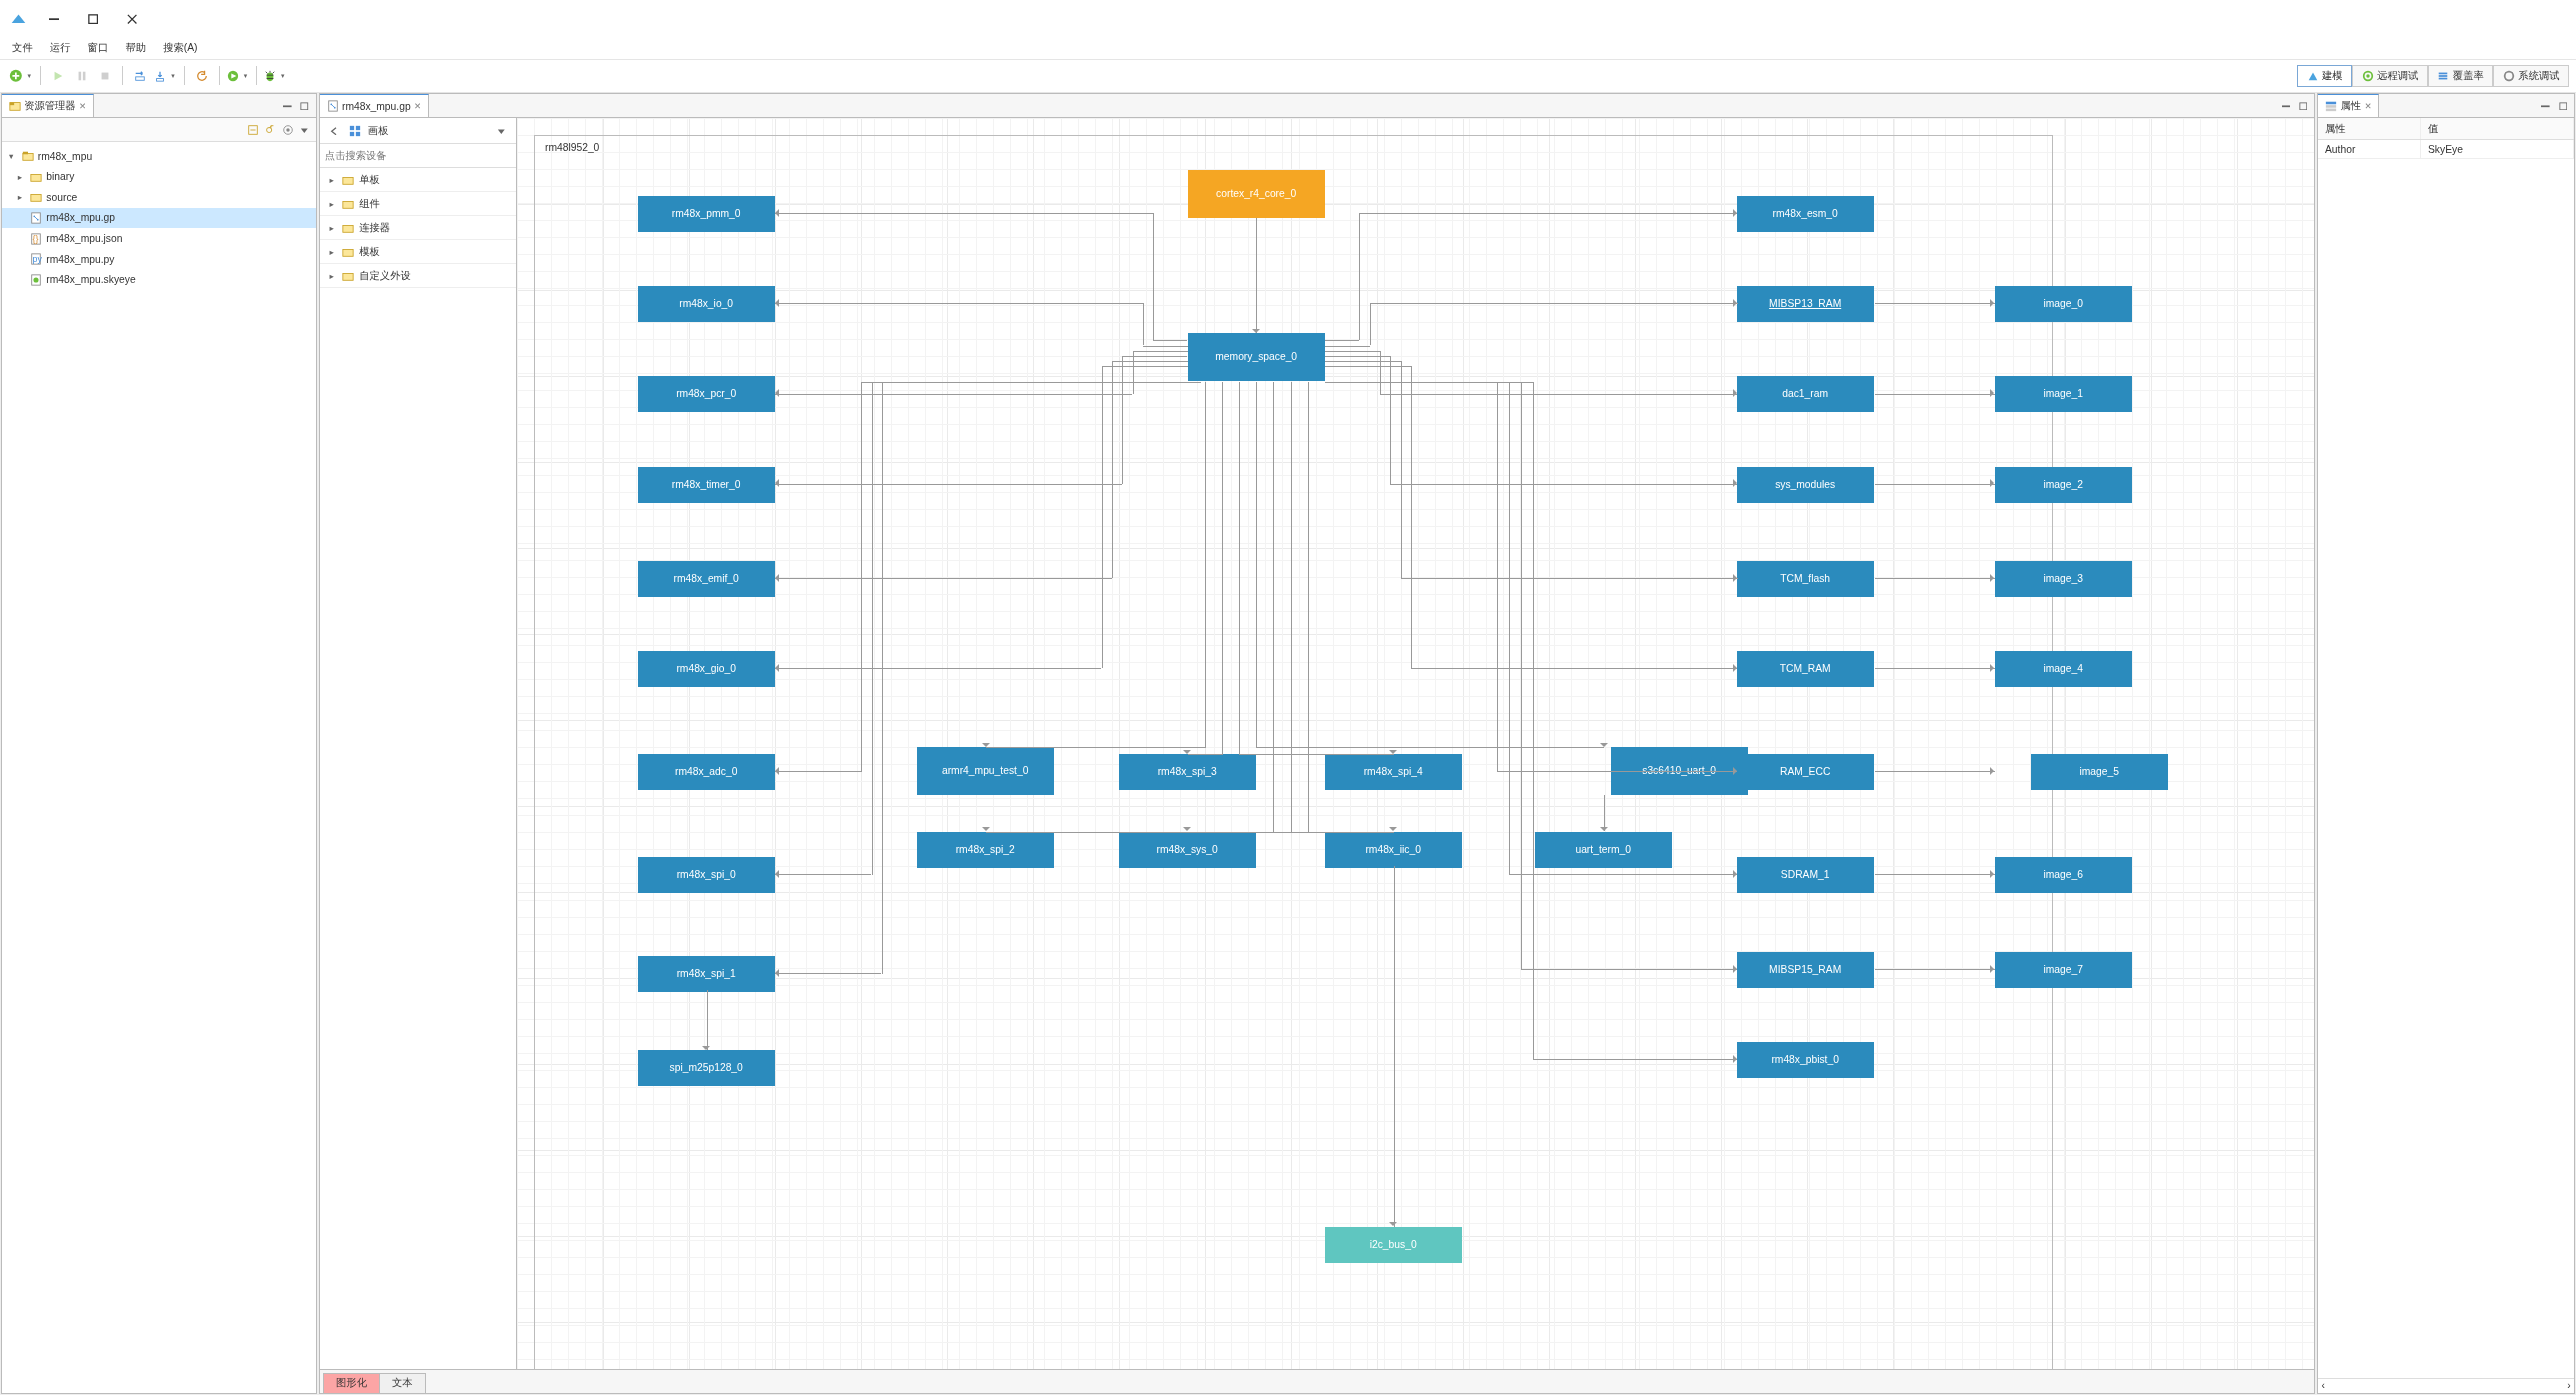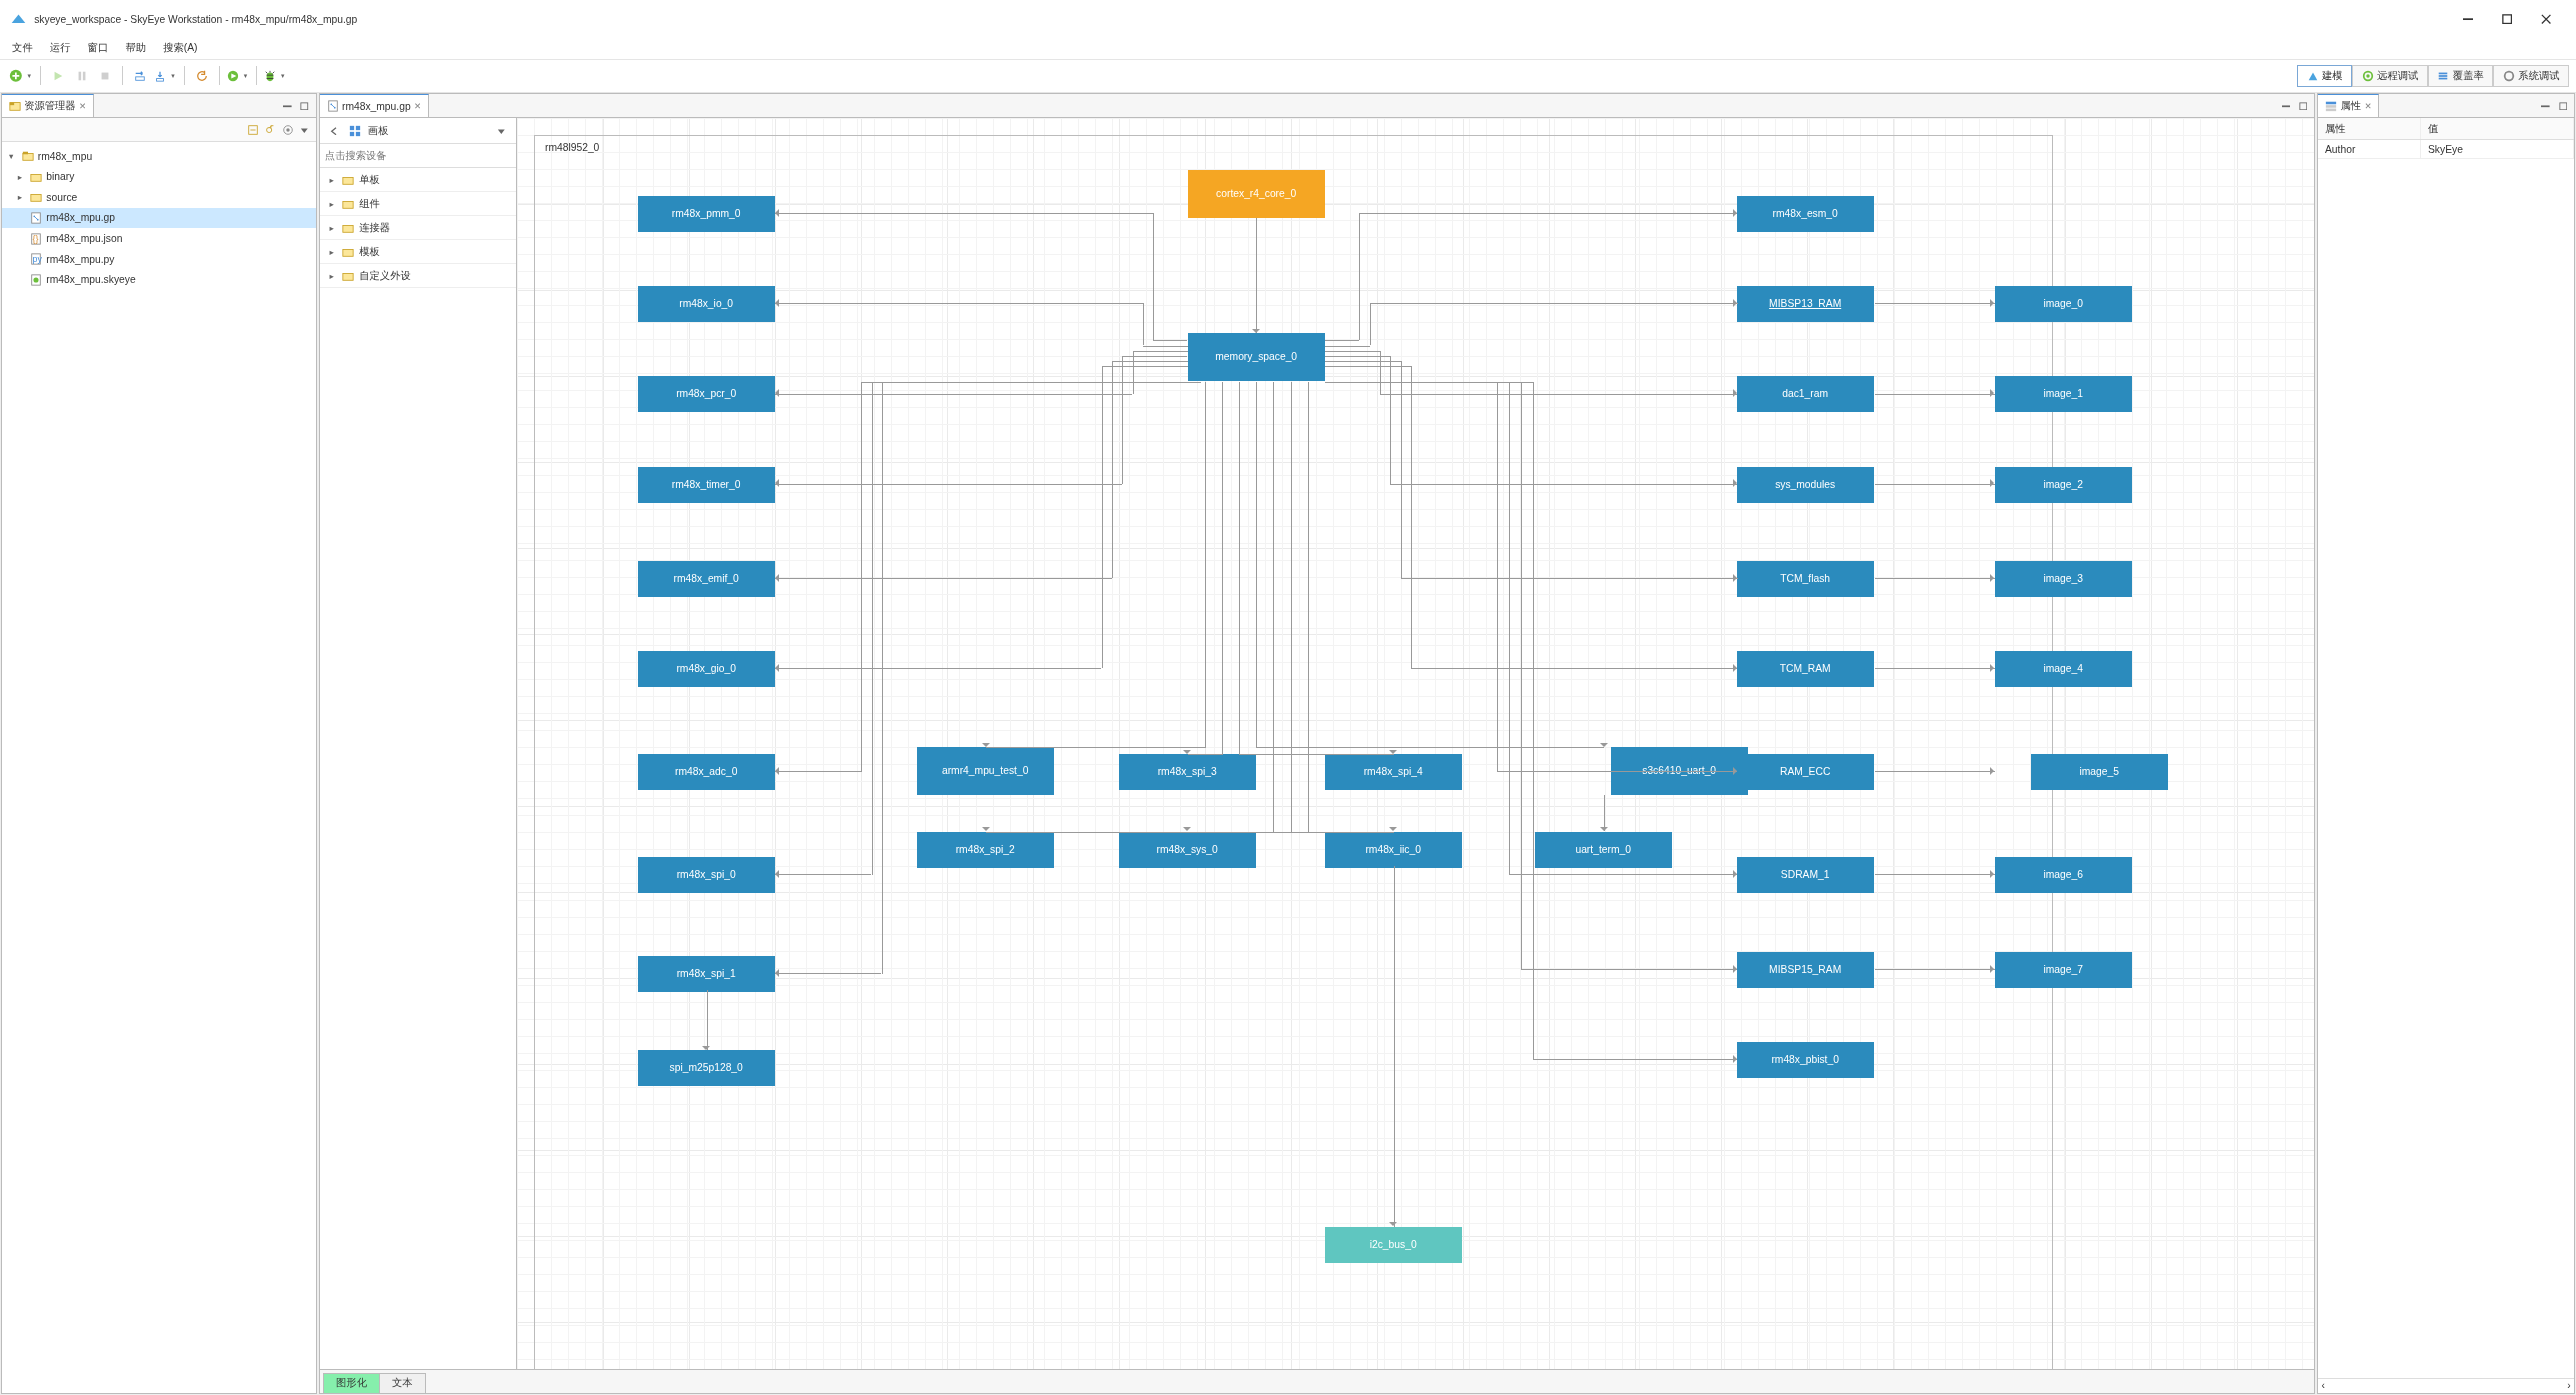--- a/index.html
+++ b/index.html
@@ -57,21 +57,21 @@
 .node.tall{height:48px}
 .node.orange{background:#f5a623}
 .node.teal{background:#5fc6c0}
 .wire{position:absolute;border-color:#999;border-style:solid;border-width:0}
 .arrow{position:absolute;width:0;height:0;border:4.3px solid transparent}
 .arrow.right{border-left-color:#999;border-right:none}
 .arrow.down{border-top-color:#999;border-bottom:none}
 .arrow.left{border-right-color:#999;border-left:none}
 .editor-tabs{height:24px;display:flex;align-items:end;border-top:0.9px solid #bbb;padding:0 3.4px;background:#f6f6f6}
 .etab{height:20.6px;padding:0 12px;display:flex;align-items:center;border:0.9px solid #bbb;border-bottom:none;background:#f0f0f0;cursor:pointer;margin-right:-0.9px}
-.etab.active{background:#86efac}
+.etab.active{background:#fca5a5}
 
 .rightpane{width:258px}
 .proptable{flex:1;display:flex;flex-direction:column}
 .proptable .ph{display:flex;border-bottom:0.9px solid #ddd;background:#fafafa}
 .proptable .pr{display:flex;border-bottom:0.9px solid #eee}
 .proptable .pc{padding:3.4px 6.9px;border-right:0.9px solid #eee}
 .proptable .pc:first-child{width:103px}
 .proptable .pc:last-child{flex:1}
 .prop-scroll{flex:1;overflow:auto}
 .scroll-hint{height:15.5px;display:flex;align-items:center;justify-content:space-between;padding:0 3.4px;color:#888;border-top:0.9px solid #ddd}
@@ -80,21 +80,20 @@
 </style>
 </head>
 <body>
 
 <div class="titlebar">
   <span class="logo">
     <svg viewBox="0 0 20 20">
         <path d="M2 14 L10 4 L18 14 Z" fill="#4aa3df"></path>
       </svg>
   </span>
-  <span class="title">skyeye_workspace - SkyEye Workstation - rm48x_mpu/rm48x_mpu.gp</span>
   <div class="winbtn">
       <svg width="10.3" height="10.3" viewBox="0 0 12 12">
         <rect y="5" width="12" height="2" fill="#333"></rect>
       </svg>
     </div>
   <div class="winbtn">
       <svg width="10.3" height="10.3" viewBox="0 0 12 12">
         <rect x="1" y="1" width="10" height="10" fill="none" stroke="#333" stroke-width="1.5"></rect>
       </svg>
     </div>

